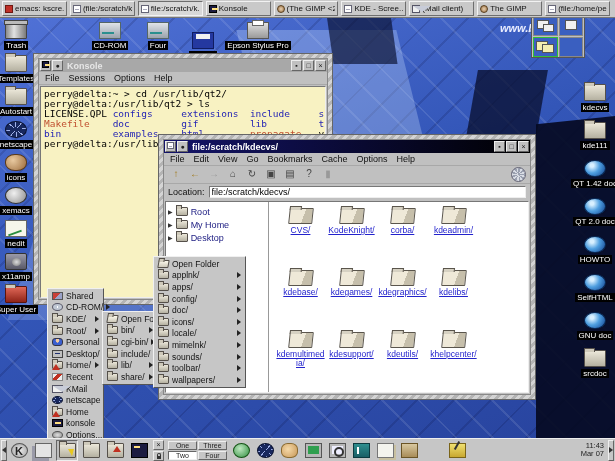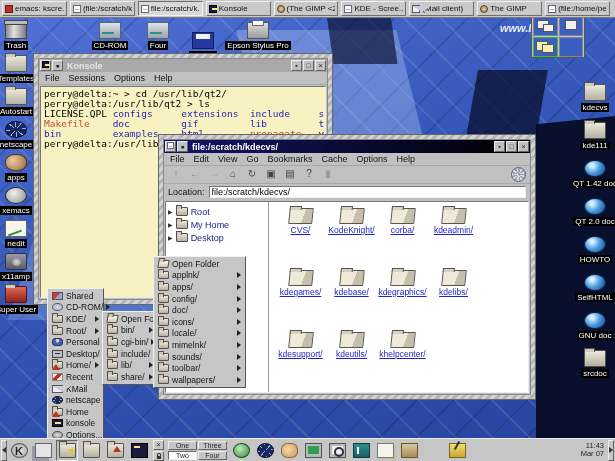--- a/index.html
+++ b/index.html
@@ -211,21 +211,21 @@
       <div class="dicon" style="left: 16px; top: 88px;">
         <span class="icx v-folder"></span>
         <span class="dlabel">Autostart</span>
       </div>
       <div class="dicon" style="left: 16px; top: 121px;">
         <span class="icx v-wheel"></span>
         <span class="dlabel">netscape</span>
       </div>
       <div class="dicon" style="left: 16px; top: 154px;">
         <span class="icx v-gimp"></span>
-        <span class="dlabel">apps</span>
+        <span class="dlabel">icons</span>
       </div>
       <div class="dicon" style="left: 16px; top: 187px;">
         <span class="icx v-gnu"></span>
         <span class="dlabel">xemacs</span>
       </div>
       <div class="dicon" style="left: 16px; top: 220px;">
         <span class="icx v-note"></span>
         <span class="dlabel">nedit</span>
       </div>
       <div class="dicon" style="left: 16px; top: 253px;">
@@ -363,33 +363,37 @@
             <div class="fcell">
               <div class="gfold"></div>
               <span class="flabel">corba/</span>
             </div>
             <div class="fcell">
               <div class="gfold"></div>
               <span class="flabel">kdeadmin/</span>
             </div>
             <div class="fcell">
               <div class="gfold"></div>
+              <span class="flabel">kdebase/</span>
+            </div>
+            <div class="fcell">
+              <div class="gfold"></div>
               <span class="flabel">kdegames/</span>
             </div>
             <div class="fcell">
               <div class="gfold"></div>
-              <span class="flabel">kdebase/</span>
-            </div>
-            <div class="fcell">
-              <div class="gfold"></div>
               <span class="flabel">kdegraphics/</span>
             </div>
             <div class="fcell">
               <div class="gfold"></div>
               <span class="flabel">kdelibs/</span>
+            </div>
+            <div class="fcell">
+              <div class="gfold"></div>
+              <span class="flabel">kdemultimedia/</span>
             </div>
             <div class="fcell">
               <div class="gfold"></div>
               <span class="flabel">kdesupport/</span>
             </div>
             <div class="fcell">
               <div class="gfold"></div>
               <span class="flabel">kdeutils/</span>
             </div>
             <div class="fcell">

